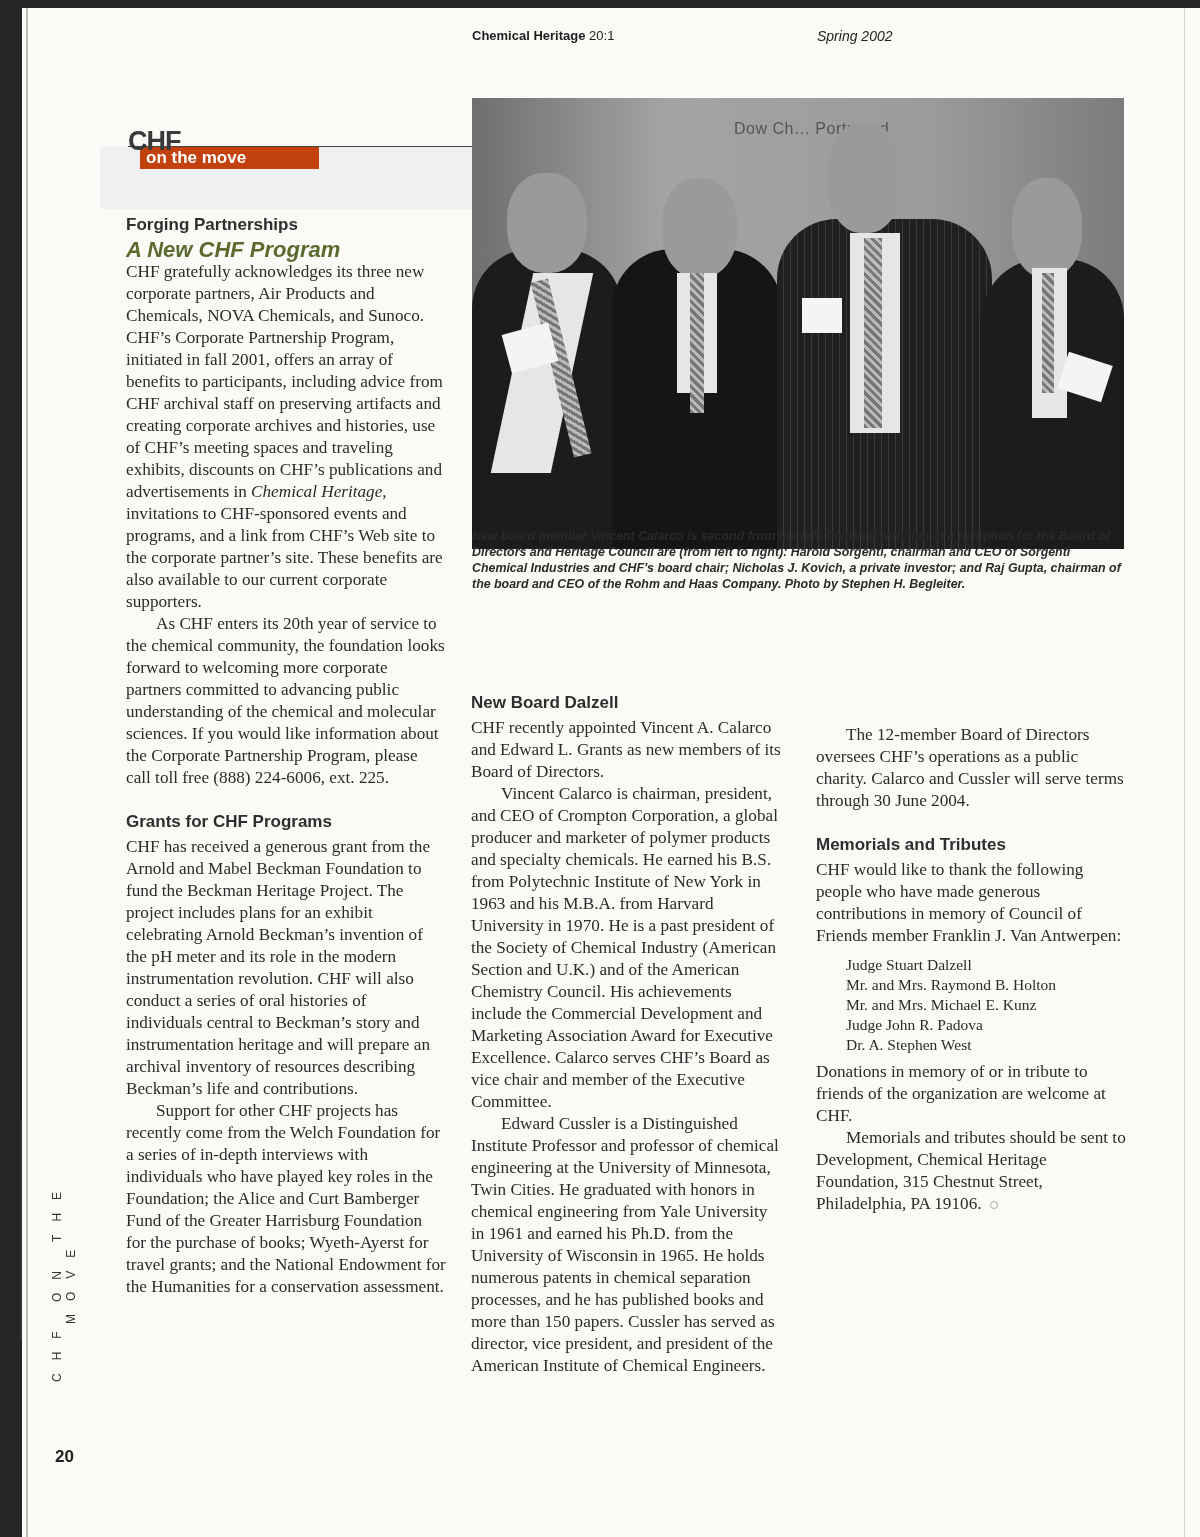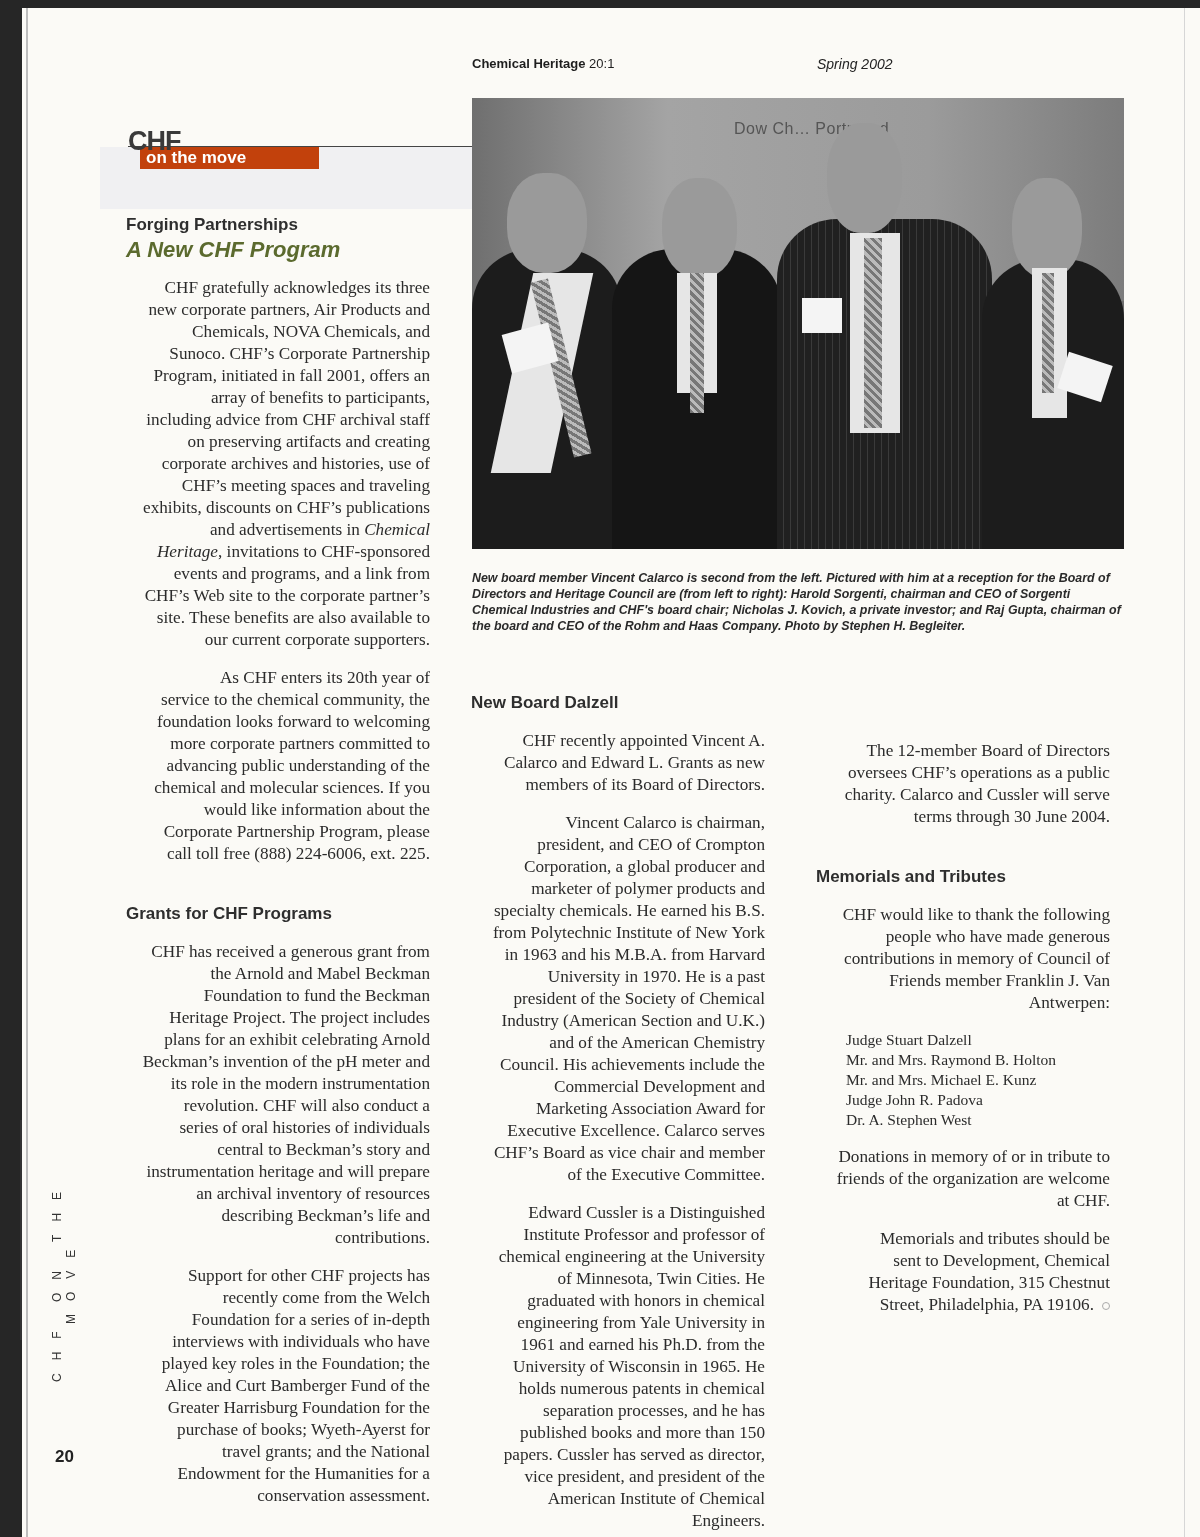--- a/index.html
+++ b/index.html
@@ -13,42 +13,42 @@
     position: absolute; left: 22px; top: 8px; width: 1178px; height: 1529px;
     background: #fbfaf6;
   }
   .page-edge {
     position: absolute; left: 26px; top: 8px; width: 2px; height: 1529px; background: #bdbdbd;
   }
   .page-edge2 {
     position: absolute; left: 1184px; top: 8px; width: 1px; height: 1529px; background: #d6d6d6;
   }
   .header-bar {
-    position: absolute; top: 56px; left: 0; width: 1004px; height: 20px;
+    position: absolute; top: 28px; left: 0; width: 1004px; height: 20px;
     font-family: "Liberation Sans", sans-serif; font-size: 13px;
   }
   .header-title { position: absolute; left: 472px; top: 0; color: #1e1e1e; }
   .header-title b { font-weight: bold; }
   .header-date { position: absolute; left: 817px; top: 0; font-family: Liberation Sans, sans-serif; font-style: italic; font-size: 14px; color: #222; }
 
   .section-logo { position: absolute; left: 128px; top: 128px; }
   .logo-chf {
     font-family: "Liberation Sans", sans-serif; font-weight: bold; font-size: 27px;
     color: #3a3a3a; letter-spacing: -1px; line-height: 27px; position: relative; z-index: 1;
   }
   .logo-rule { position: absolute; left: 128px; top: 146px; width: 344px; height: 1px; background: #444; }
   .logo-bar {
     position: absolute; left: 140px; top: 147px; width: 179px; height: 22px;
     background: #c2410c; color: #fff; font-family: "Liberation Sans", sans-serif;
     font-weight: bold; font-size: 17px; line-height: 22px; padding-left: 6px; box-sizing: border-box;
   }
   .shade-band { position: absolute; left: 100px; top: 147px; width: 372px; height: 62px; background: #f0f0f2; }
 
   .col { position: absolute; font-size: 17.2px; line-height: 22px; color: #2b2b2b; }
-  .col p { margin: 16px; text-align: right; }
+  .col p { margin: 0; }
   .col p.indent { text-indent: 30px; }
   .h2 {
     font-family: "Liberation Sans", sans-serif; font-weight: bold; font-size: 17px;
     color: #2e2e2e; line-height: 22px; margin: 0 0 3px 0;
   }
   .h3 {
     font-family: "Liberation Sans", sans-serif; font-weight: bold; font-style: italic;
     font-size: 22px; color: #5b6a2e; line-height: 22px; margin: 0;
   }
   .col1 { left: 126px; top: 214px; width: 320px; }
@@ -62,21 +62,21 @@
   }
   .photo .wall { position: absolute; left: 0; top: 0; width: 100%; height: 45%; background: linear-gradient(90deg,#6f6f6f,#a4a4a4 30%,#9b9b9b 70%,#7c7c7c); }
   .photo .sign { position: absolute; left: 262px; top: 22px; font-family: "Liberation Sans", sans-serif; font-size: 16px; color: #555; letter-spacing: 0.5px; }
   .person { position: absolute; bottom: 0; border-radius: 60px 60px 0 0; background: #1c1c1c; }
   .head { position: absolute; border-radius: 45%; background: #9a9a9a; }
   .shirt { position: absolute; background: #e6e6e6; }
   .tie { position: absolute; background: repeating-linear-gradient(45deg,#777 0 3px,#bbb 3px 6px); }
   .badge { position: absolute; background: #f4f4f4; }
 
   .caption {
-    position: absolute; left: 472px; top: 570px; width: 650px;
+    position: absolute; left: 472px; top: 528px; width: 650px;
     font-family: "Liberation Sans", sans-serif; font-style: italic; font-weight: bold;
     font-size: 12.4px; line-height: 16px; color: #2a2a2a;
   }
   .tribute-list { margin: 8px 0 6px 30px; padding: 0; list-style: none; font-size: 15.5px; line-height: 20px; }
   .end-mark { display: inline-block; width: 6px; height: 6px; border: 1.5px solid #aaa; border-radius: 50%; margin-left: 8px; vertical-align: middle; }
 
   .side-label {
     position: absolute; left: 50px; top: 1140px; width: 20px; height: 280px;
     font-family: "Liberation Sans", sans-serif; font-size: 12px; color: #333;
     writing-mode: vertical-rl; transform: rotate(180deg); letter-spacing: 13px; text-align: center;

